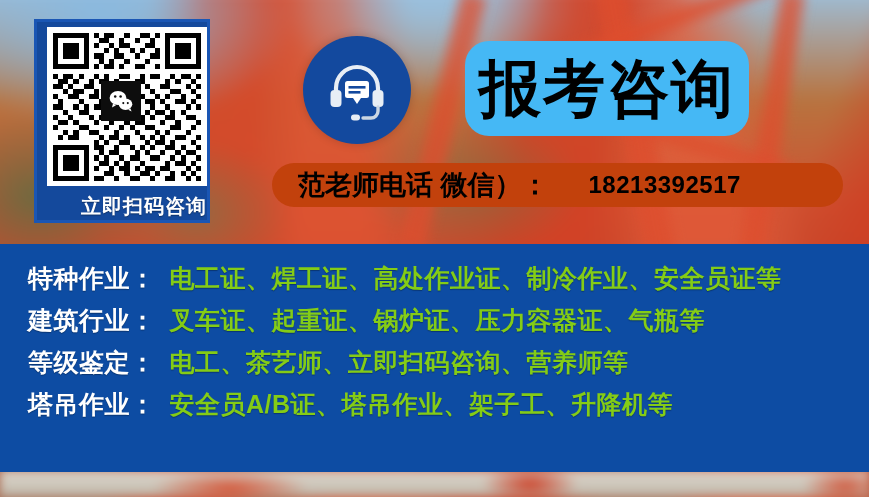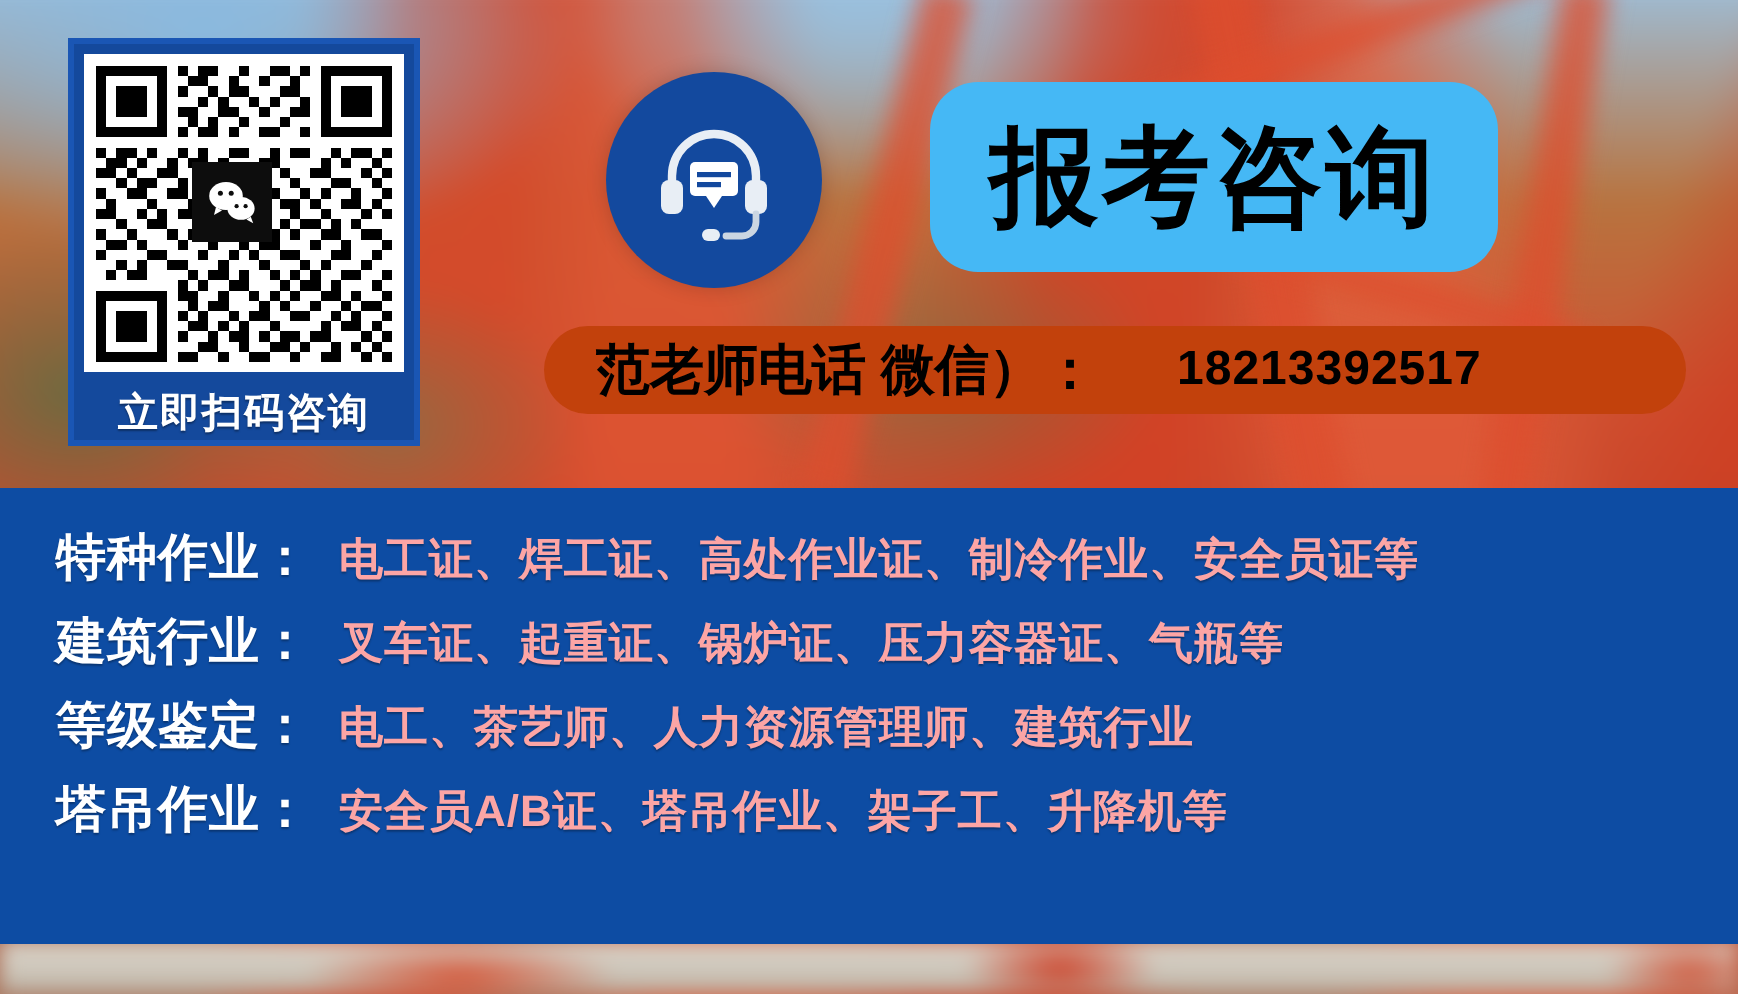--- a/index.html
+++ b/index.html
@@ -59,21 +59,21 @@
     position: absolute;
     left: 34px;
     top: 19px;
     width: 176px;
     height: 204px;
     background: #14499c;
     border: 3px solid #1a56b4;
     box-sizing: border-box;
     display: flex;
     flex-direction: column;
-    align-items: center;
+    align-items: flex-end;
   }
   .qr-white {
     width: 160px;
     height: 160px;
     margin-top: 5px;
     background: #ffffff;
     position: relative;
   }
   .qr-code {
     position: absolute;
@@ -121,21 +121,21 @@
     width: 284px;
     height: 95px;
     background: #45b8f5;
     border-radius: 24px;
     display: flex;
     align-items: center;
     justify-content: center;
   }
   .title-text {
     color: #000000;
-    font-size: 54px;
+    font-size: 62px;
     font-weight: bold;
     letter-spacing: 2px;
     line-height: 1;
   }
 
   
   .phone-pill {
     position: absolute;
     left: 272px;
     top: 163px;
@@ -183,22 +183,22 @@
     margin-left: 18px;
   }
   .info-label {
     color: #ffffff;
     font-size: 25px;
     font-weight: bold;
     letter-spacing: 0.5px;
     text-shadow: 0 1px 1px rgba(0,0,0,0.3);
   }
   .info-items {
-    color: #fca5a5;
-    font-size: 22px;
+    color: #84cc16;
+    font-size: 25px;
     font-weight: bold;
     letter-spacing: 0.5px;
     margin-left: 14px;
     text-shadow: 0 1px 1px rgba(0,0,0,0.3);
   }
 </style>
 </head>
 <body>
 
 <div class="frame">
@@ -480,21 +480,21 @@
     <div class="info-row">
       <span class="info-label">特种作业：</span>
       <span class="info-items">电工证、焊工证、高处作业证、制冷作业、安全员证等</span>
     </div>
     <div class="info-row">
       <span class="info-label">建筑行业：</span>
       <span class="info-items">叉车证、起重证、锅炉证、压力容器证、气瓶等</span>
     </div>
     <div class="info-row">
       <span class="info-label">等级鉴定：</span>
-      <span class="info-items">电工、茶艺师、人力资源管理师、建筑行业</span>
+      <span class="info-items">电工、茶艺师、立即扫码咨询、营养师等</span>
     </div>
     <div class="info-row">
       <span class="info-label">塔吊作业：</span>
       <span class="info-items">安全员A/B证、塔吊作业、架子工、升降机等</span>
     </div>
   </div>
 
 </div>
 
 </body></html>

